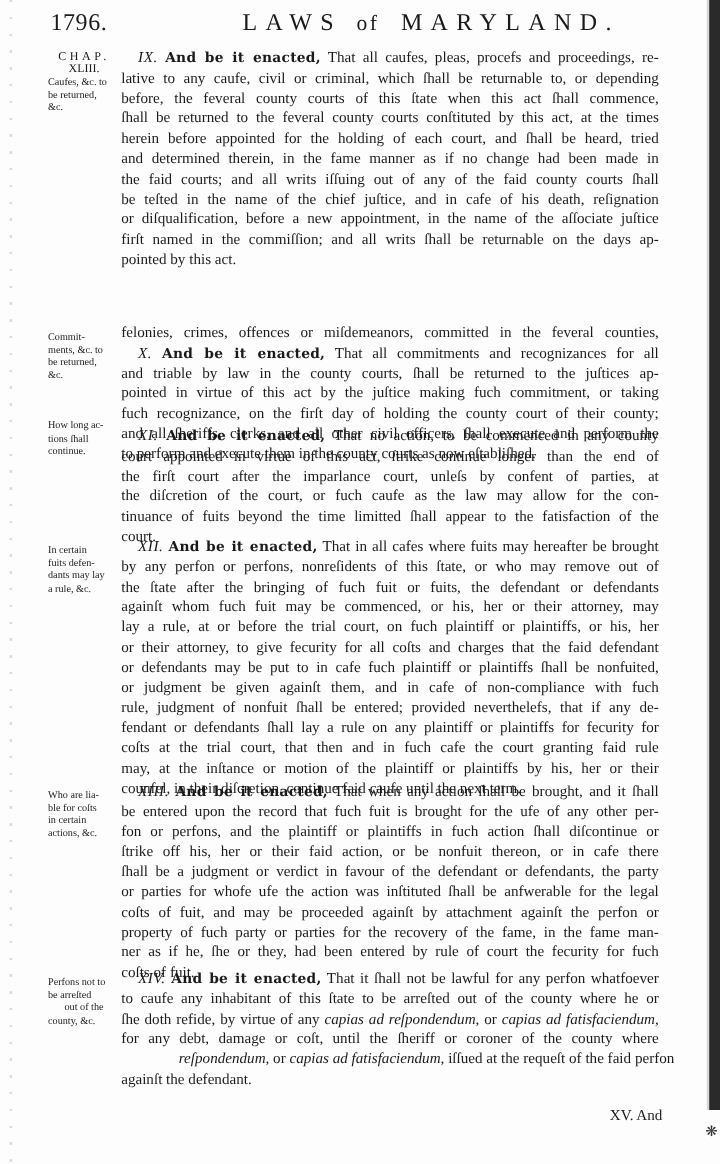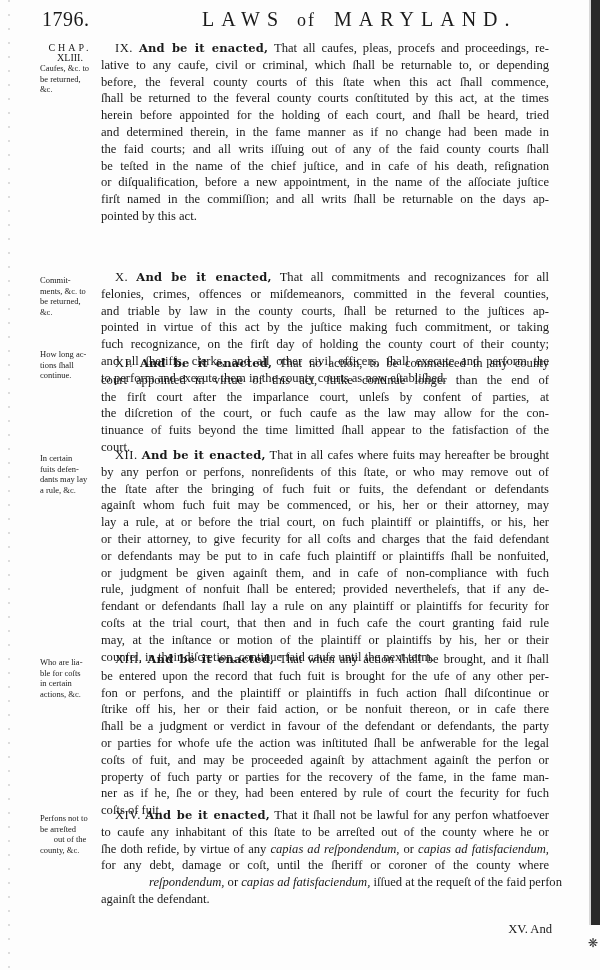--- a/index.html
+++ b/index.html
@@ -50,21 +50,21 @@
       font-size:12.6px; line-height:16.8px; text-align:justify;
       text-align-last:auto;
     }
     .line { display:block; text-align:justify; text-align-last:justify; white-space:nowrap; }
     .line.last { text-align-last:left; }
     .lead { padding-left:14px; }
     .enacted {
       font-family:"DejaVu Serif", serif; font-weight:bold; font-size:11.5px;
       letter-spacing:0.2px;
     }
-    .num { letter-spacing:0.5px; }
+    .num { letter-spacing:0.5px;font-style:italic; }
     .latin { font-style:italic; }
     .catch {
       position:absolute; right:48px; top:922px; font-size:12.6px;
     }
     .ornament {
       position:absolute; right:2px; top:936px; font-size:12px; color:#333;
     }
   </style>
 </head>
 <body>
@@ -106,22 +106,22 @@
       </div>
     </div>
     <div class="section" style="top: 269px;">
       <div class="margin-note" style="top: 6px;">
         <span style="display: block;">Commit-</span>
         <span style="display: block;">ments, &amp;c. to</span>
         <span style="display: block;">be returned,</span>
         <span style="display: block;">&amp;c.</span>
       </div>
       <div class="body-text" style="top: 0px;">
+        <span class="line"><span>felonies, crimes, offences or miſdemeanors, committed in the feveral counties,</span></span>
         <span class="line lead"><span class="num">X.</span> <span class="enacted">And be it enacted,</span> <span>That all commitments and recognizances for all</span></span>
-        <span class="line"><span>felonies, crimes, offences or miſdemeanors, committed in the feveral counties,</span></span>
         <span class="line"><span>and triable by law in the county courts, ſhall be returned to the juſtices ap-</span></span>
         <span class="line"><span>pointed in virtue of this act by the juſtice making fuch commitment, or taking</span></span>
         <span class="line"><span>fuch recognizance, on the firſt day of holding the county court of their county;</span></span>
         <span class="line"><span>and all ſheriffs, clerks, and all other civil officers, ſhall execute and perform the</span></span>
         <span class="line last"><span>to perform and execute them in the county courts as now eſtabliſhed.</span></span>
       </div>
     </div>
     <div class="section" style="top: 343px;">
       <div class="margin-note" style="top: 6px;">
         <span style="display: block;">How long ac-</span>

